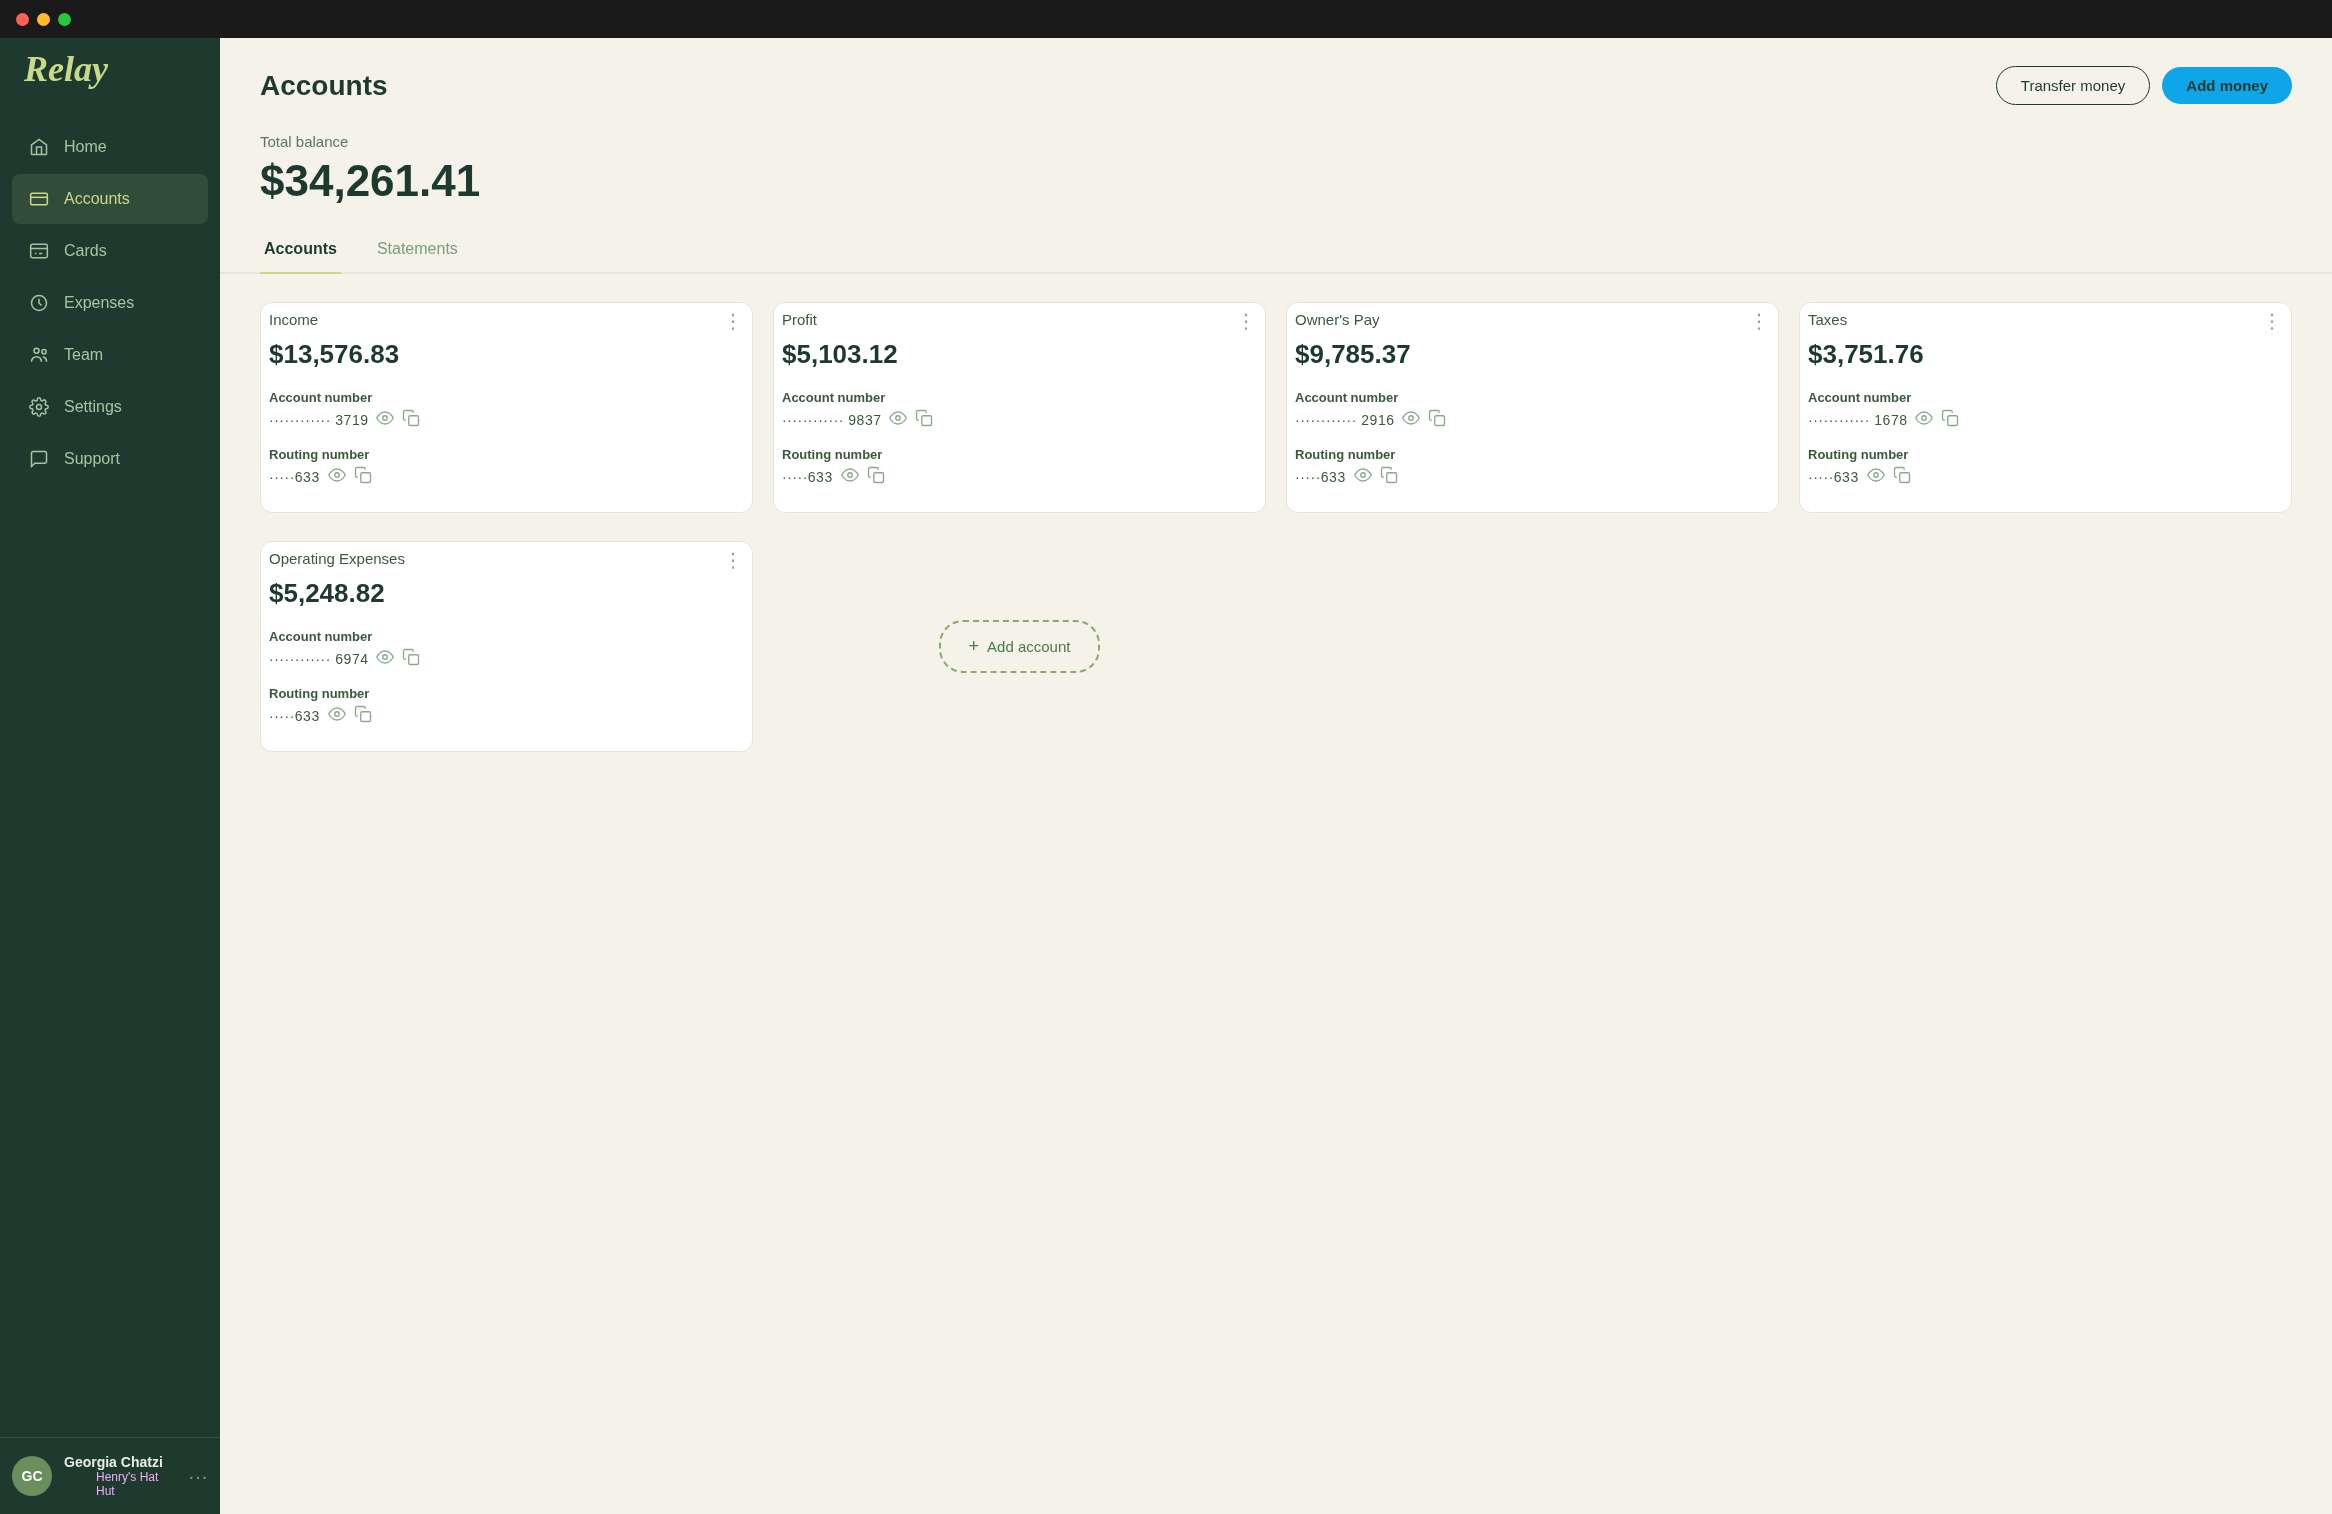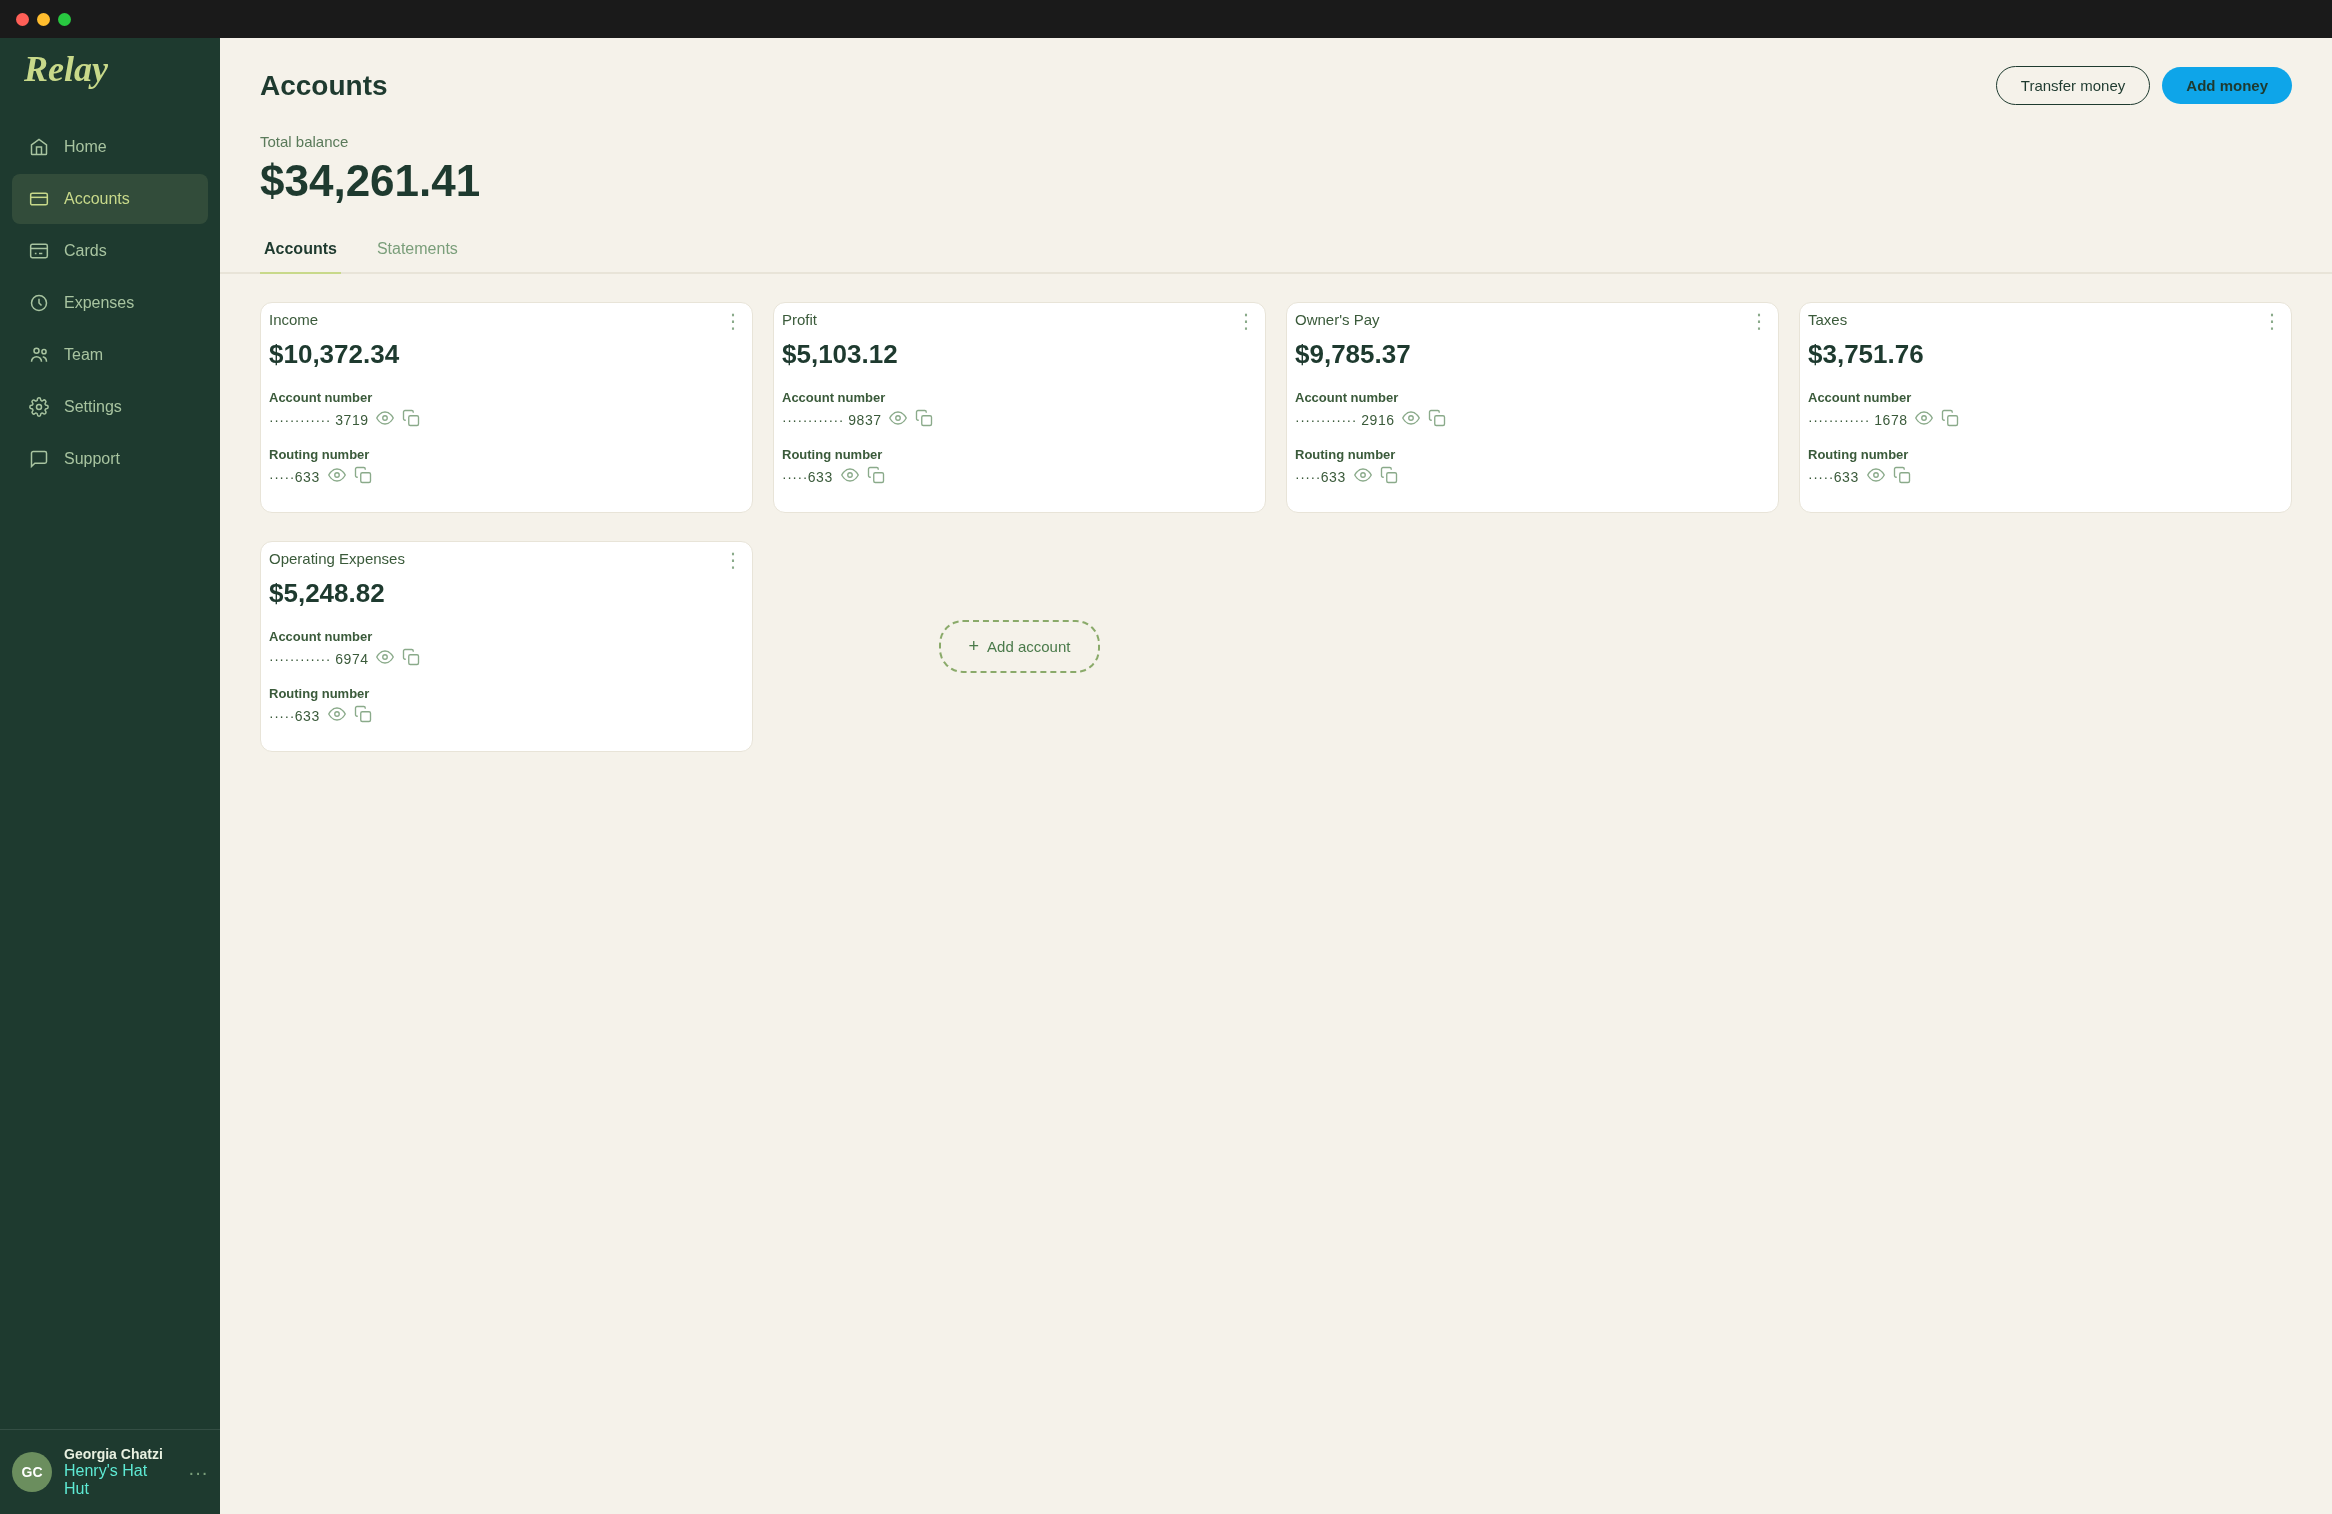--- a/index.html
+++ b/index.html
@@ -34,21 +34,21 @@
     .sidebar-item .icon { width: 22px; height: 22px; display: flex; align-items: center; justify-content: center; flex-shrink: 0; }
     .sidebar-footer {
       padding: 16px 12px; border-top: 1px solid rgba(255,255,255,0.1); display: flex; align-items: center;
       gap: 12px; cursor: pointer;
     }
     .avatar {
       width: 40px; height: 40px; border-radius: 50%; background: #6b8e5e;
       display: flex; align-items: center; justify-content: center; color: white; font-weight: 600; font-size: 14px; flex-shrink: 0;
     }
     .sidebar-user-name { color: #e8f0e0; font-size: 14px; font-weight: 600; }
-    .sidebar-user-company { color: #5eead4; font-size: 16px; }
+    .sidebar-user-company { color: #f0abfc; font-size: 12px; margin-left: 32px; }
     .sidebar-footer-more { margin-left: auto; color: #7a9e7a; font-size: 20px; }
 
     
     .main {
       margin-left: 220px; flex: 1; background: #f5f2ea; min-height: 100vh;
       padding-top: 38px; overflow-y: auto;
     }
     .main-header {
       background: #f5f2ea; padding: 28px 40px 0 40px;
       display: flex; align-items: center; justify-content: space-between;
@@ -222,21 +222,21 @@
     <div class="tab active">Accounts</div>
     <div class="tab">Statements</div>
   </div>
 
   <div class="cards-grid" id="row1">
     <div class="account-card">
       <div class="card-header">
         <span class="card-name">Income</span>
         <span class="card-menu">⋮</span>
       </div>
-      <div class="card-amount">$10,372.34</div>
+      <div class="card-amount">$13,576.83</div>
       <div class="card-field-label">Account number</div>
       <div class="card-field-row">
         <span class="card-field-value">············ 3719</span>
         <span class="field-icon"><svg width="18" height="18" viewBox="0 0 24 24" fill="none" stroke="currentColor" stroke-width="1.8">
               <path d="M1 12s4-8 11-8 11 8 11 8-4 8-11 8-11-8-11-8z"></path>
               <circle cx="12" cy="12" r="3"></circle>
             </svg></span>
         <span class="field-icon"><svg width="18" height="18" viewBox="0 0 24 24" fill="none" stroke="currentColor" stroke-width="1.8">
               <rect x="9" y="9" width="13" height="13" rx="2"></rect>
               <path d="M5 15H4a2 2 0 01-2-2V4a2 2 0 012-2h9a2 2 0 012 2v1"></path>

